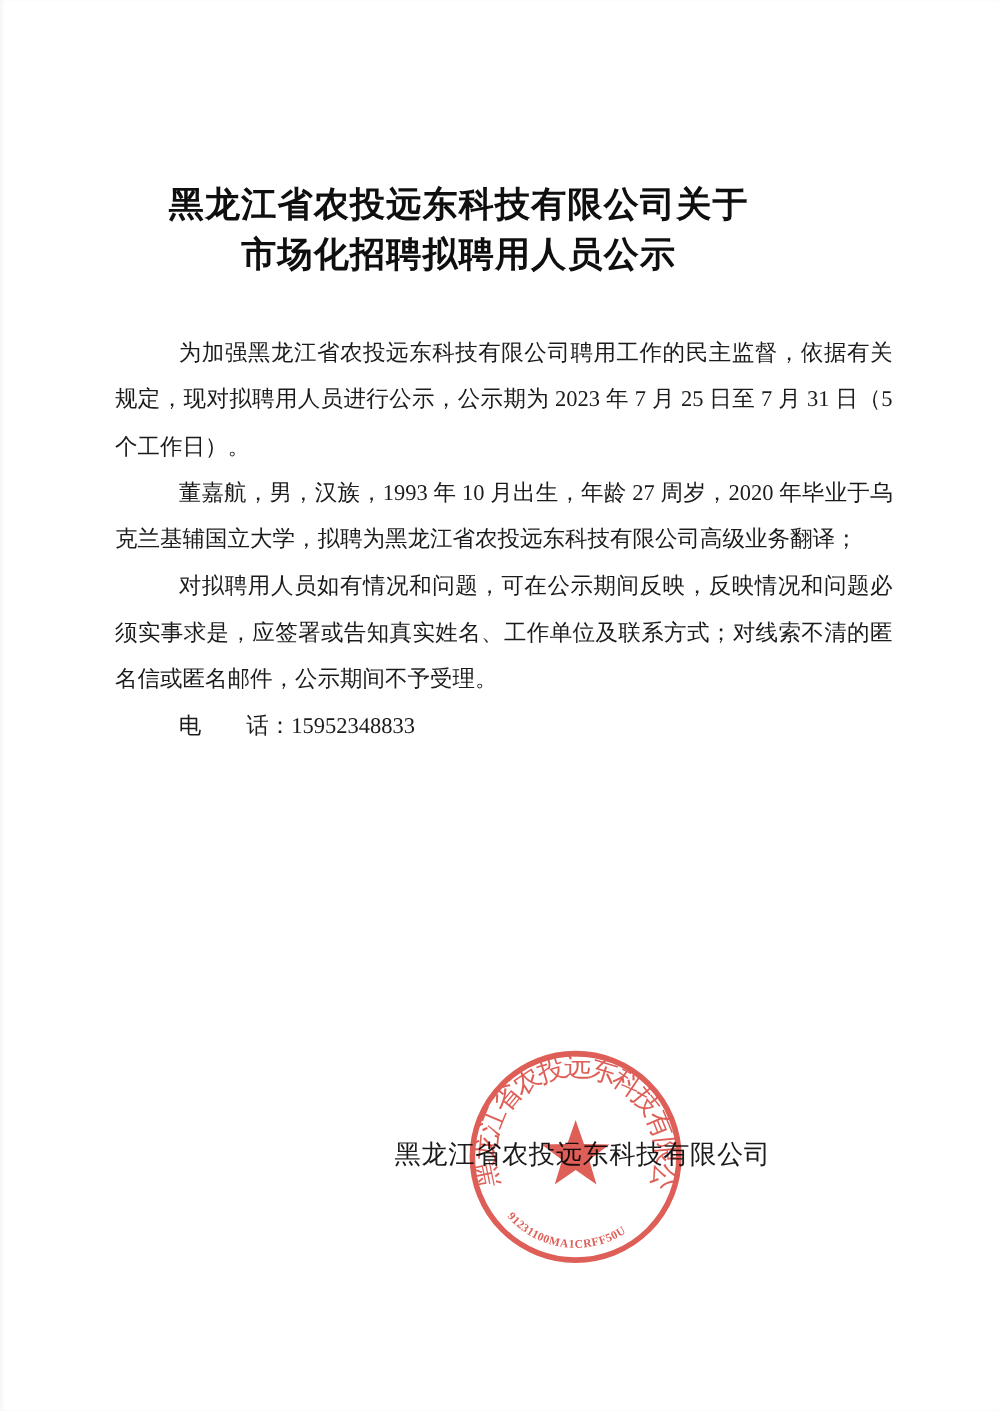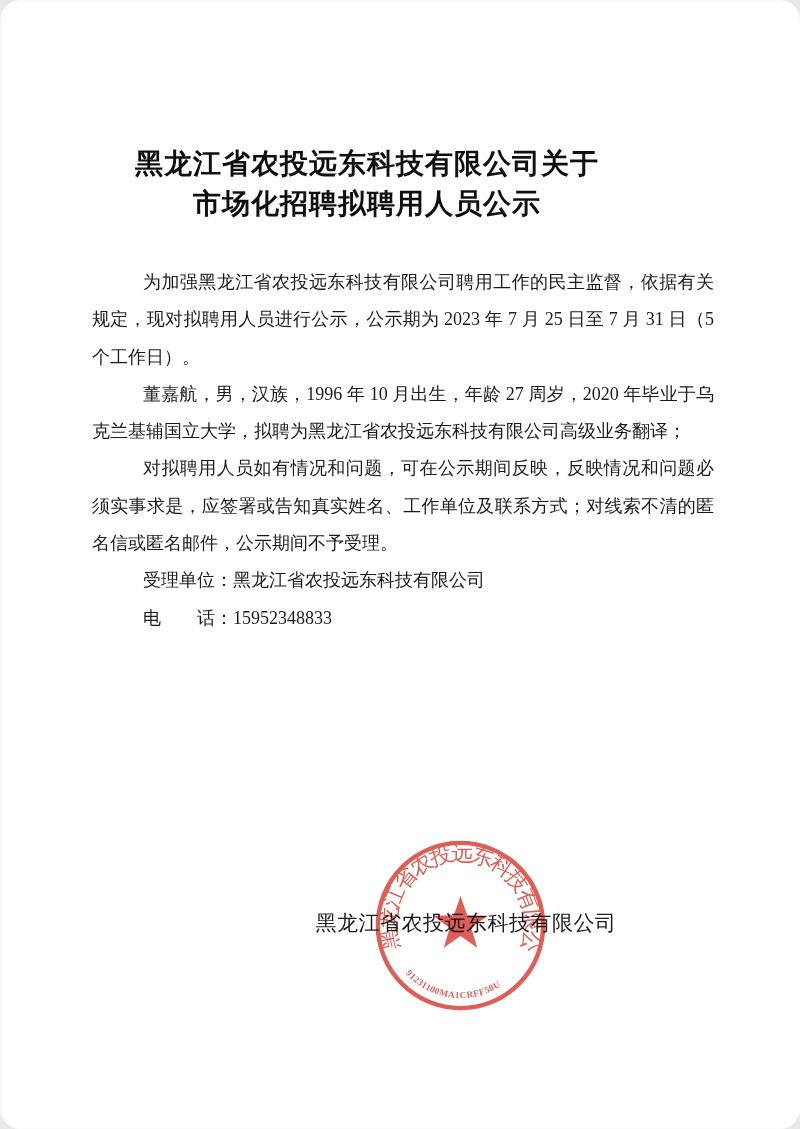--- a/index.html
+++ b/index.html
@@ -9,21 +9,20 @@
   }
   .page {
     position: relative;
     width: 800px;
     height: 1129px;
     background: #ffffff;
     overflow: hidden;
     box-shadow: inset 2px 0 3px rgba(0,0,0,0.04);
     font-family: "Liberation Serif", "DejaVu Serif", serif;
     color: #1b1b1b;
-    border-radius: 20px;
   }
   .doc-title {
     position: absolute;
     top: 144px;
     left: 92px;
     width: 622px;
     transform: translateX(-36px);
     text-align: center;
     font-family: "Liberation Sans", "DejaVu Sans", sans-serif;
     font-weight: bold;
@@ -83,23 +82,22 @@
 
 <div class="page">
 
   <div class="doc-title">
     <div>黑龙江省农投远东科技有限公司关于</div>
     <div>市场化招聘拟聘用人员公示</div>
   </div>
 
   <div class="doc-body">
     <p>为加强黑龙江省农投远东科技有限公司聘用工作的民主监督，依据有关规定，现对拟聘用人员进行公示，公示期为 2023 年 7 月 25 日至 7 月 31 日（5 个工作日）。</p>
-    <p>董嘉航，男，汉族，1996 年 10 月出生，年龄 27 周岁，2020 年毕业于乌克兰基辅国立大学，拟聘为黑龙江省农投远东科技有限公司高级业务翻译；</p>
+    <p>董嘉航，男，汉族，1993 年 10 月出生，年龄 27 周岁，2020 年毕业于乌克兰基辅国立大学，拟聘为黑龙江省农投远东科技有限公司高级业务翻译；</p>
     <p>对拟聘用人员如有情况和问题，可在公示期间反映，反映情况和问题必须实事求是，应签署或告知真实姓名、工作单位及联系方式；对线索不清的匿名信或匿名邮件，公示期间不予受理。</p>
-    <p>受理单位：黑龙江省农投远东科技有限公司</p>
     <p>电　　话：15952348833</p>
   </div>
 
   <div class="signature">
     <div class="sig-company">黑龙江省农投远东科技有限公司</div>
   </div>
 
   <svg class="seal" viewBox="0 0 180 180" aria-hidden="true" style="color: rgb(217, 73, 63);">
     <defs>
       <path id="seal-arc-top" d="M 28 112.6 A 66 66 0 1 1 149.8 117.9" fill="none"></path>

